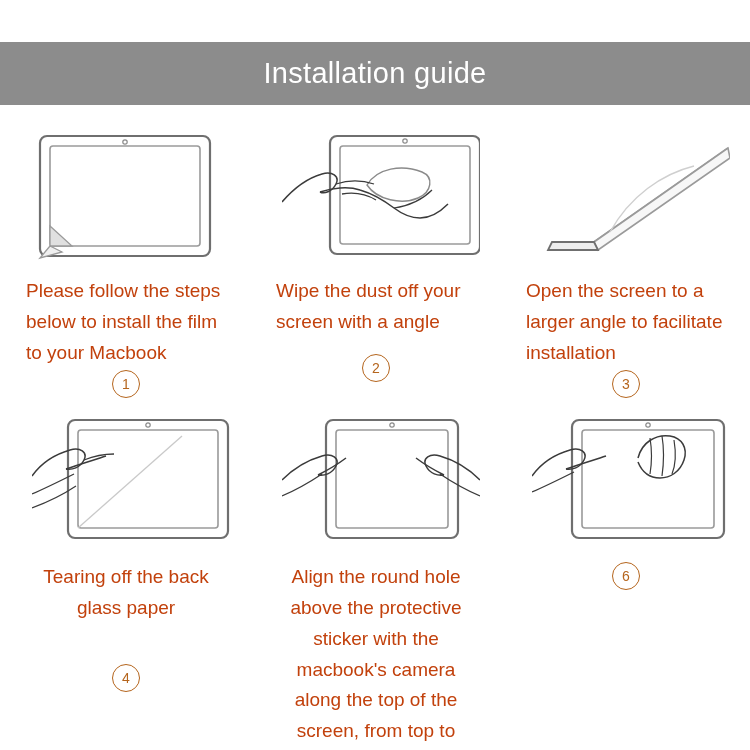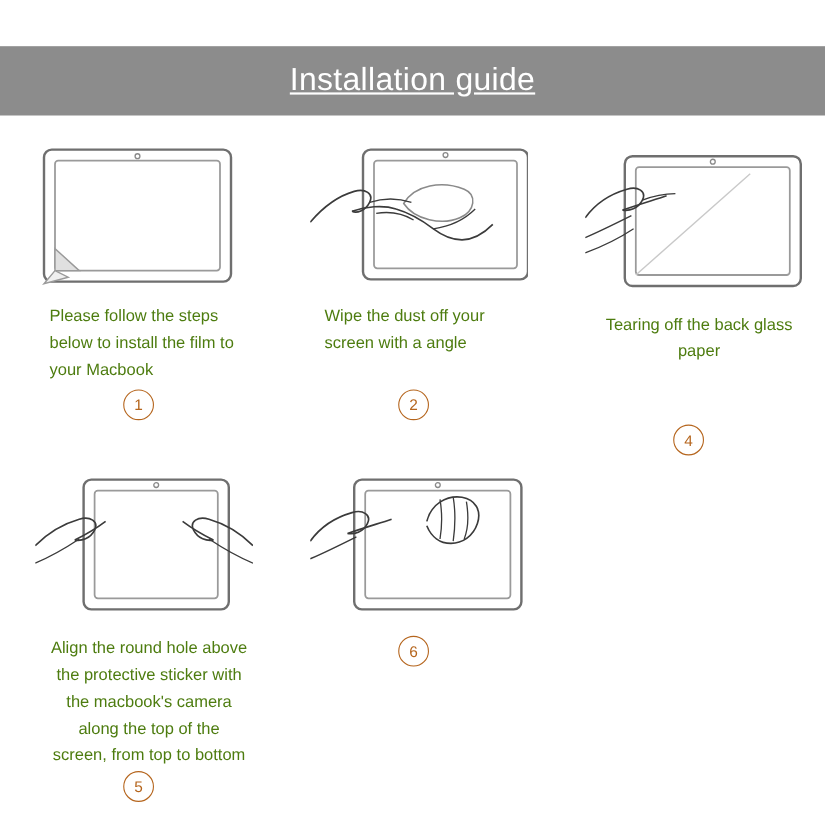--- a/index.html
+++ b/index.html
@@ -32,21 +32,20 @@
     background: #8c8c8c;
     display: flex;
     align-items: center;
     justify-content: center;
   }
   .header-title {
     color: #ffffff;
     font-size: 29px;
     font-weight: 400;
     letter-spacing: 0.3px;
-    text-decoration: underline;
   }
 
   
   .steps {
     position: absolute;
     left: 0;
     top: 120px;
     width: 750px;
     display: flex;
     flex-wrap: wrap;
@@ -60,25 +59,24 @@
     padding-top: 18px;
     text-align: center;
   }
   .illus {
     position: relative;
     width: 198px;
     height: 130px;
     margin: 0 auto 16px 6px;
   }
   .caption {
-    font-size: 15px;
+    font-size: 19px;
     line-height: 1.62;
-    color: #4d7c0f;
+    color: #c2410c;
     min-height: 76px;
-    margin-left: 19px;
   }
   .step.row2 .caption {
     min-height: 100px;
   }
   .num-wrap {
     display: flex;
     justify-content: center;
     margin-top: 2px;
   }
   .num {
@@ -137,20 +135,34 @@
           <path d="M138 88 C148 88, 158 82, 166 74" fill="none" stroke="#3b3b3b" stroke-width="1.5"></path>
           <path d="M112 78 C126 76, 140 70, 150 60" fill="none" stroke="#3b3b3b" stroke-width="1.2"></path>
         </svg>
       </div>
       <div class="caption">Wipe the dust off your screen with a angle</div>
       <div class="num-wrap">
         <div class="num">2</div>
       </div>
     </div>
 
+    <div class="step">
+      <div class="illus">
+        <svg width="198" height="130" viewBox="0 0 198 130">
+          <path d="M62 112 L196 18" fill="none" stroke="#9a9a9a" stroke-width="2"></path>
+          <path d="M62 112 L196 18 L198 28 L66 120 Z" fill="#f7f7f7" stroke="#9a9a9a" stroke-width="1.6"></path>
+          <path d="M20 112 L62 112 L66 120 L16 120 Z" fill="#ededed" stroke="#6f6f6f" stroke-width="1.8"></path>
+          <path d="M78 102 C98 66, 130 44, 162 36" fill="none" stroke="#cfcfcf" stroke-width="1.4"></path>
+        </svg>
+      </div>
+      <div class="caption">Open the screen to a larger angle to facilitate installation</div>
+      <div class="num-wrap">
+        <div class="num">3</div>
+      </div>
+    </div>
 
     <div class="step row2">
       <div class="illus">
         <svg width="198" height="130" viewBox="0 0 198 130">
           <rect x="36" y="4" width="160" height="118" rx="7" ry="7" fill="#ffffff" stroke="#6f6f6f" stroke-width="2.2"></rect>
           <rect x="46" y="14" width="140" height="98" rx="3" ry="3" fill="#ffffff" stroke="#9a9a9a" stroke-width="1.6"></rect>
           <circle cx="116" cy="9" r="2.2" fill="none" stroke="#8a8a8a" stroke-width="1.2"></circle>
           <path d="M46 112 L150 20" fill="none" stroke="#c9c9c9" stroke-width="1.3"></path>
           <path d="M0 60 C10 46, 24 38, 38 34 C48 31, 56 36, 52 44 C48 52, 40 54, 34 53" fill="none" stroke="#3b3b3b" stroke-width="1.5"></path>
           <path d="M34 53 C48 48, 62 44, 74 40" fill="none" stroke="#3b3b3b" stroke-width="1.5"></path>

